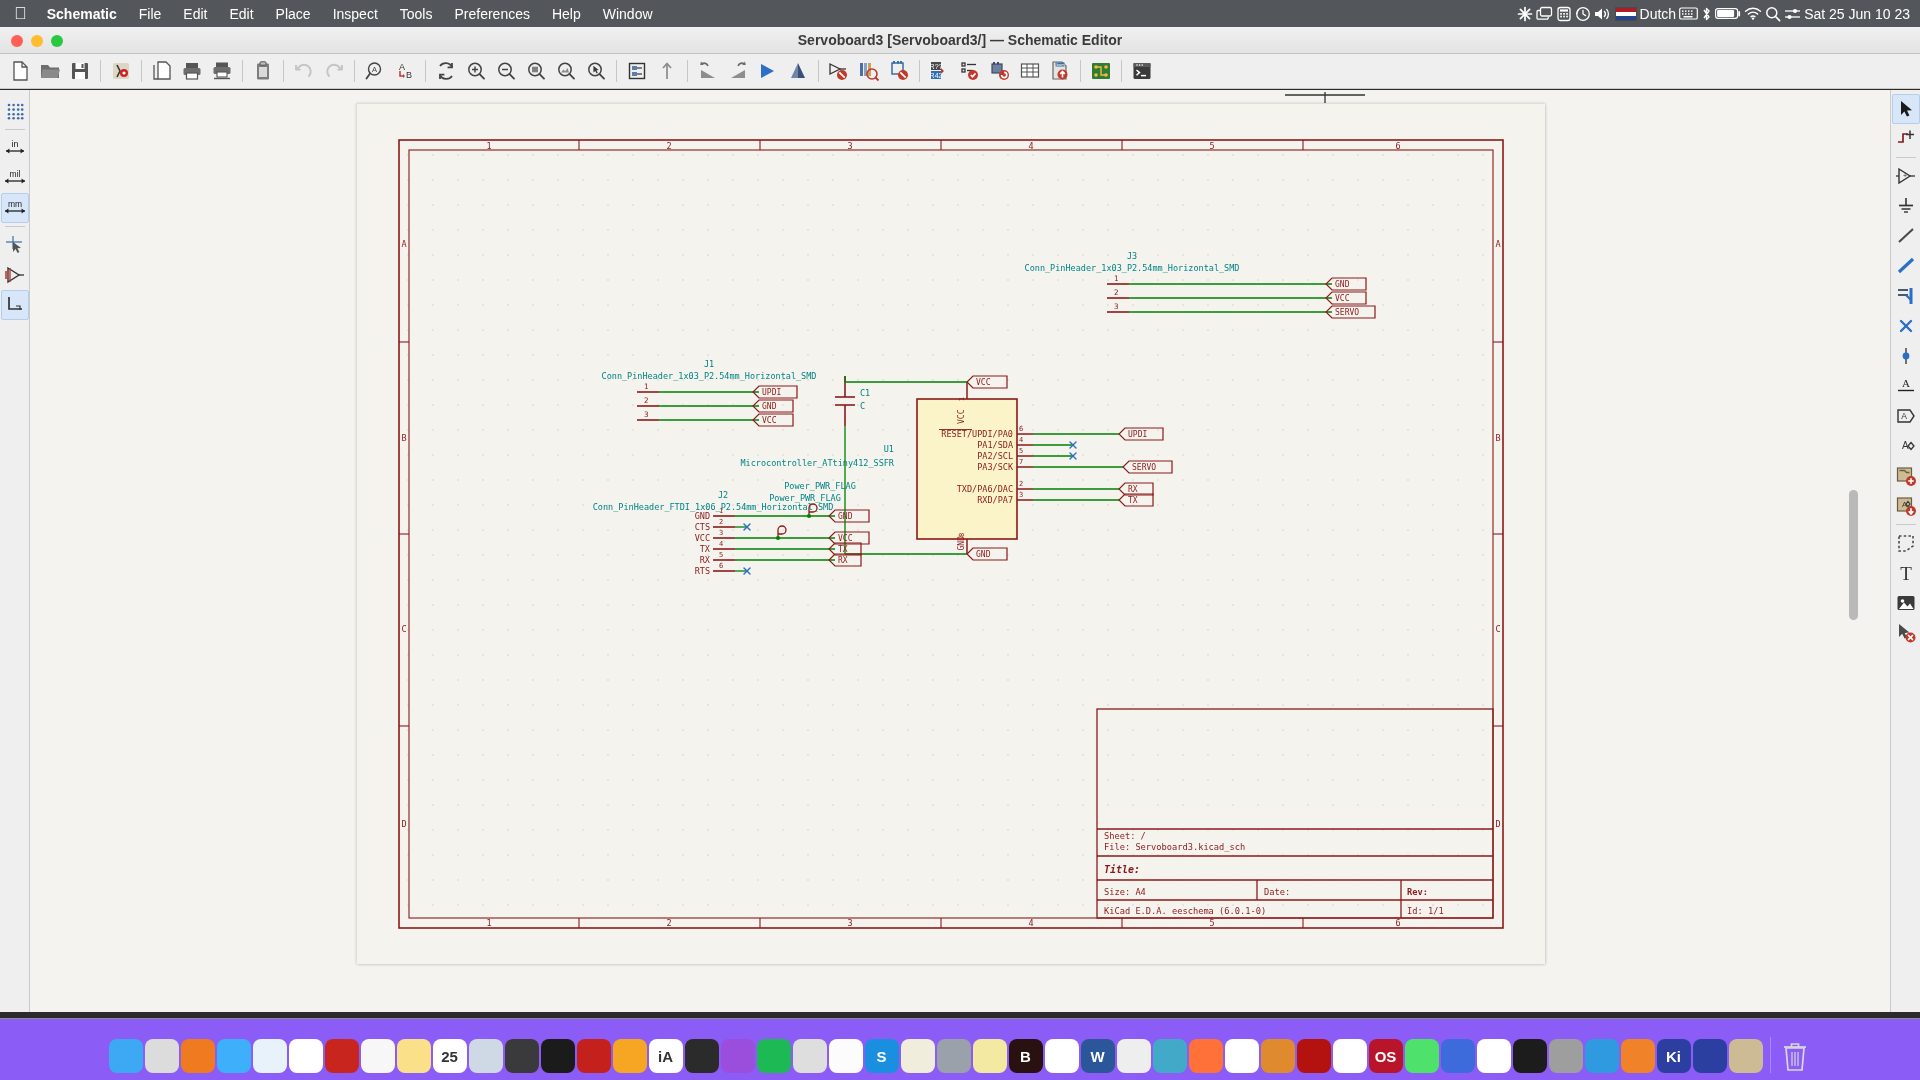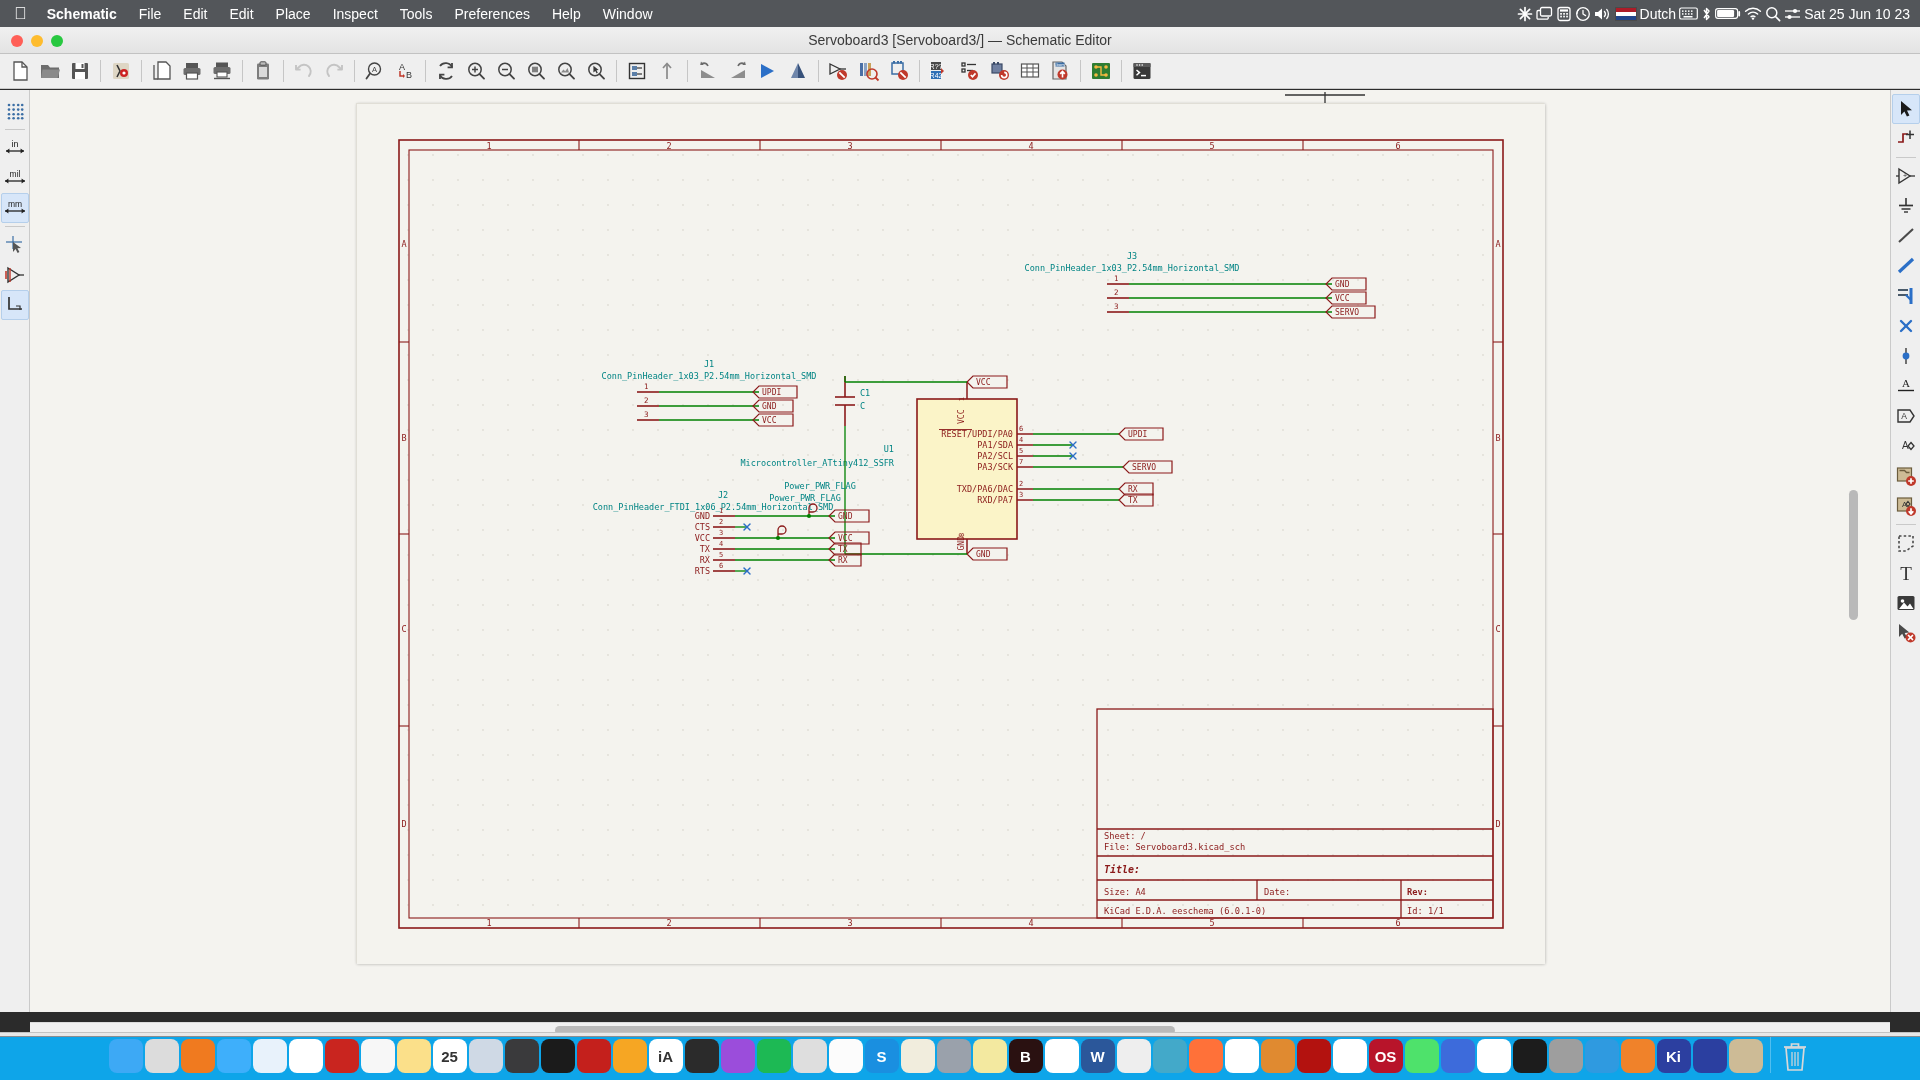--- a/index.html
+++ b/index.html
@@ -36,21 +36,21 @@
     position: absolute; top: 27px; left: 0; width: 1920px; height: 27px;
     background: linear-gradient(#f0f0f0, #e3e3e3);
     border-bottom: 1px solid #c2c2c2;
     display: flex; align-items: center; justify-content: center;
   }
   #window-controls { position: absolute; left: 11px; top: 8px; display: flex; gap: 8px; }
   .wc { width: 12px; height: 12px; border-radius: 50%; }
   .wc.red { background: #ff5f57; }
   .wc.yellow { background: #febc2e; }
   .wc.green { background: #28c840; }
-  #window-title { font-size: 14px; font-weight: normal; color: #3a3a3a; }
+  #window-title { font-size: 14px; font-weight: bold; color: #3a3a3a; }
 
   
   #toolbar {
     position: absolute; top: 54px; left: 0; width: 1920px; height: 35px;
     background: #efefef;
     border-bottom: 1px solid #cacaca;
     display: flex; align-items: center;
     padding-left: 5px;
   }
   .tb-btn {
@@ -119,22 +119,22 @@
     position: absolute; bottom: 24px; left: 0; width: 1920px; height: 24px;
     background: linear-gradient(#e9e9e9, #d6d6d6);
     border-top: 1px solid #c3c3c3;
     font-size: 13px; color: #222;
     display: flex; align-items: center;
   }
   .sb-field { position: absolute; white-space: nowrap; }
 
   
   #dock {
-    position: absolute; bottom: 0; left: 0; width: 1920px; height: 44px;
-    background: #0ea5e9;
+    position: absolute; bottom: 0; left: 0; width: 1920px; height: 62px;
+    background: #8b5cf6;
     display: flex; align-items: flex-end; justify-content: center;
     border-top: 1px solid #8b8d90;
   }
   #dock-inner { display: flex; align-items: flex-end; gap: 2px; padding-bottom: 1px; }
   .dock-icon {
     width: 34px; height: 34px; border-radius: 8px;
     display: flex; align-items: center; justify-content: center;
     font-size: 17px; color: #fff; font-weight: bold;
     position: relative; overflow: hidden;
     margin-bottom: 6px;

